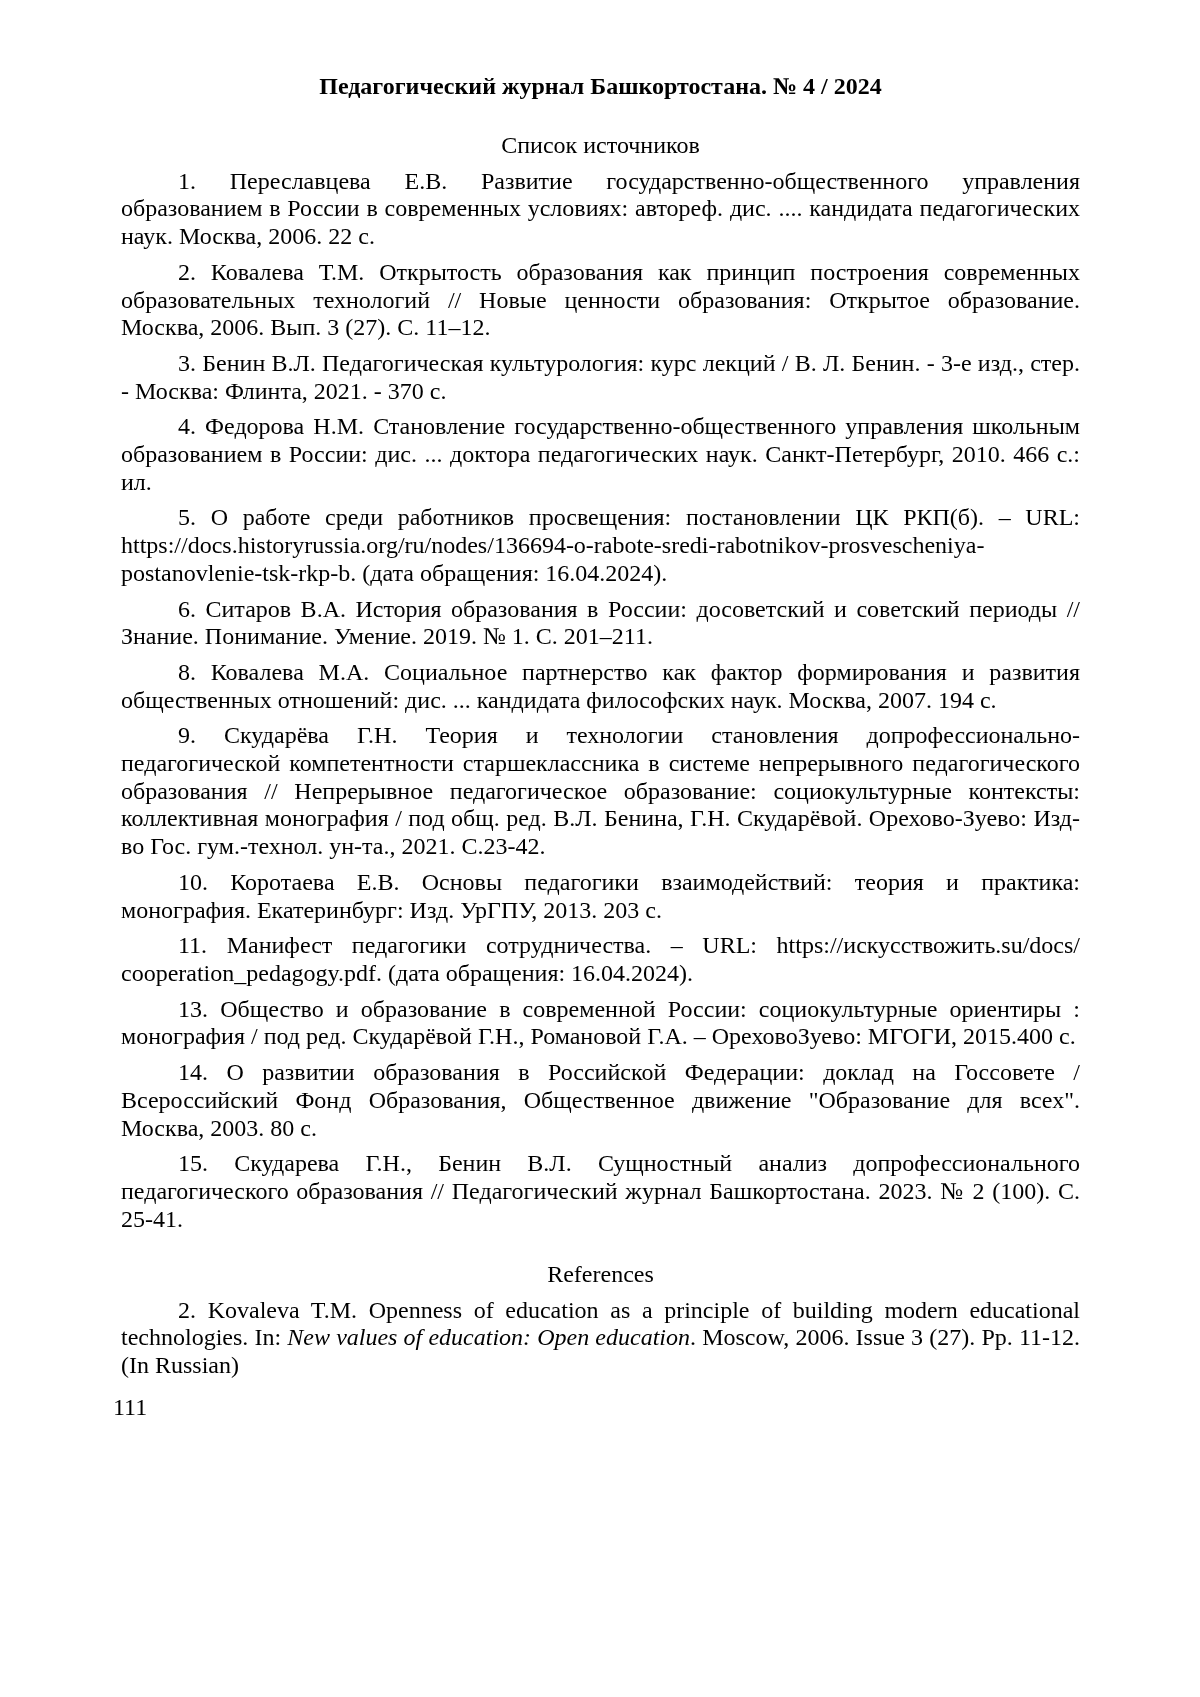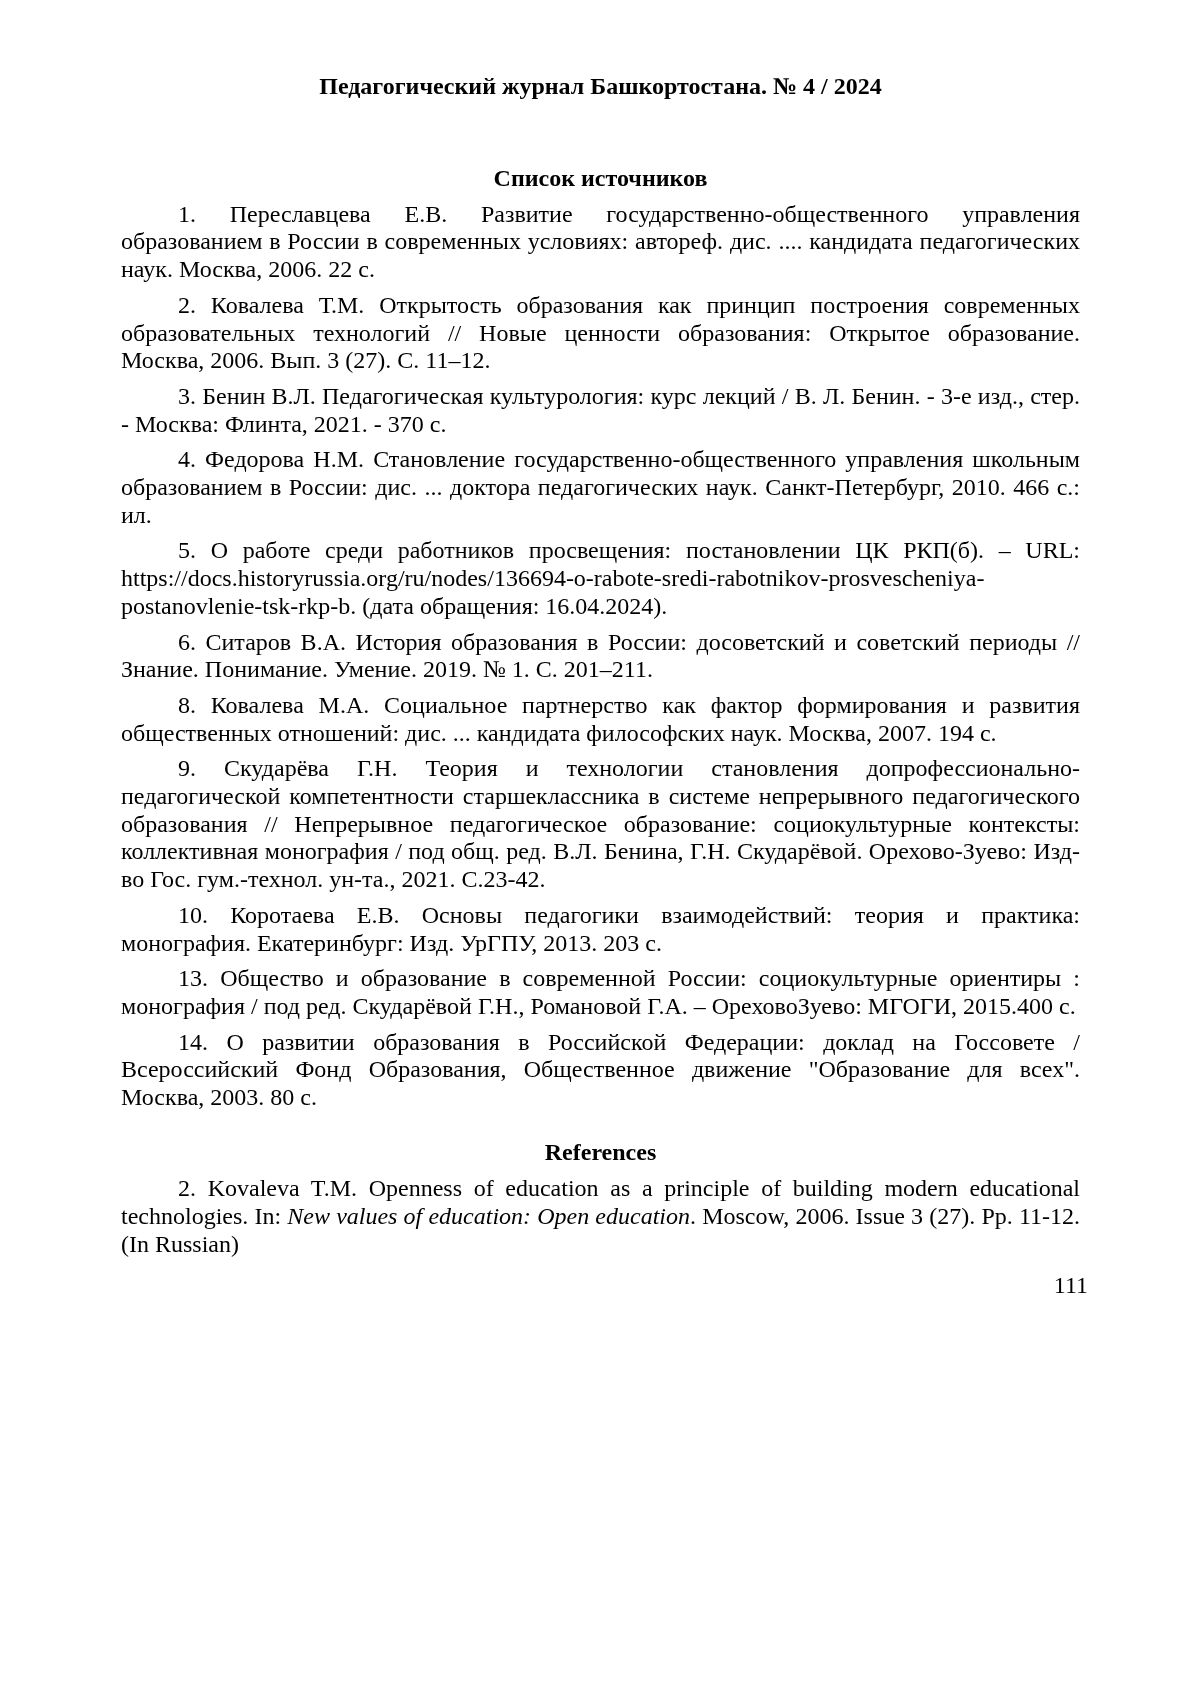--- a/index.html
+++ b/index.html
@@ -21,40 +21,40 @@
   .journal-header {
     font-size: 24px;
     line-height: 28px;
     font-weight: bold;
     text-align: center;
     white-space: nowrap;
   }
   .section-title {
     font-size: 24px;
     line-height: 27.7px;
-    font-weight: bold;
+    font-weight: normal;
     text-align: center;
-    margin: 65px 0 0 0;
+    margin: 32px 0 0 0;
   }
   .refs-title {
     margin-top: 27.7px;
   }
   .ref {
     margin: 8px;
     font-size: 24px;
     line-height: 27.7px;
     text-align: justify;
     text-indent: 57px;
   }
   .ref em {
   }
   .page-number {
     font-size: 24px;
     line-height: 27.7px;
-    text-align: right;
+    text-align: left;
     margin-top: 14px;
   }
 </style>
 </head>
 <body>
 
 <div class="page">
 
   <div class="journal-header">Педагогический журнал Башкортостана. № 4 / 2024</div>
 
@@ -63,22 +63,24 @@
   <div>
       <p class="ref">1. Переславцева Е.В. Развитие государственно-общественного управления образованием в России в современных условиях: автореф. дис. .... кандидата педагогических наук. Москва, 2006. 22 с.</p>
       <p class="ref">2. Ковалева Т.М. Открытость образования как принцип построения современных образовательных технологий // Новые ценности образования: Открытое образование. Москва, 2006. Вып. 3 (27). С. 11–12.</p>
       <p class="ref">3. Бенин В.Л. Педагогическая культурология: курс лекций / В. Л. Бенин. - 3-е изд., стер. - Москва: Флинта, 2021. - 370 с.</p>
       <p class="ref">4. Федорова Н.М. Становление государственно-общественного управления школьным образованием в России: дис. ... доктора педагогических наук. Санкт-Петербург, 2010. 466 с.: ил.</p>
       <p class="ref">5. О работе среди работников просвещения: постановлении ЦК РКП(б). – URL: https://docs.historyrussia.org/ru/nodes/136694-o-rabote-sredi-rabotnikov-prosvescheniya-postanovlenie-tsk-rkp-b. (дата обращения: 16.04.2024).</p>
       <p class="ref">6. Ситаров В.А. История образования в России: досоветский и советский периоды // Знание. Понимание. Умение. 2019. № 1. С. 201–211.</p>
       <p class="ref">8. Ковалева М.А. Социальное партнерство как фактор формирования и развития общественных отношений: дис. ... кандидата философских наук. Москва, 2007. 194 с.</p>
       <p class="ref">9. Скударёва Г.Н. Теория и технологии становления допрофессионально-педагогической компетентности старшеклассника в системе непрерывного педагогического образования // Непрерывное педагогическое образование: социокультурные контексты: коллективная монография / под общ. ред. В.Л. Бенина, Г.Н. Скударёвой. Орехово-Зуево: Изд-во Гос. гум.-технол. ун-та., 2021. С.23-42.</p>
       <p class="ref">10. Коротаева Е.В. Основы педагогики взаимодействий: теория и практика: монография. Екатеринбург: Изд. УрГПУ, 2013. 203 с.</p>
+      <p class="ref">11. Манифест педагогики сотрудничества. – URL: https://искусствожить.su/docs/ cooperation_pedagogy.pdf. (дата обращения: 16.04.2024).</p>
       <p class="ref">13. Общество и образование в современной России: социокультурные ориентиры : монография / под ред. Скударёвой Г.Н., Романовой Г.А. – ОреховоЗуево: МГОГИ, 2015.400 с.</p>
       <p class="ref">14. О развитии образования в Российской Федерации: доклад на Госсовете / Всероссийский Фонд Образования, Общественное движение "Образование для всех". Москва, 2003. 80 с.</p>
+      <p class="ref">15. Скударева Г.Н., Бенин В.Л. Сущностный анализ допрофессионального педагогического образования // Педагогический журнал Башкортостана. 2023. № 2 (100). С. 25-41.</p>
     </div>
 
   <h2 class="section-title refs-title">References</h2>
 
   <div>
       <p class="ref"><span>2. Kovaleva T.M. Openness of education as a principle of building modern educational technologies. In: </span><em>New values of education: Open education</em><span>. Moscow, 2006. Issue 3 (27). Pp. 11-12. (In Russian)</span></p>
     </div>
 
   <div class="page-number">111</div>
 

